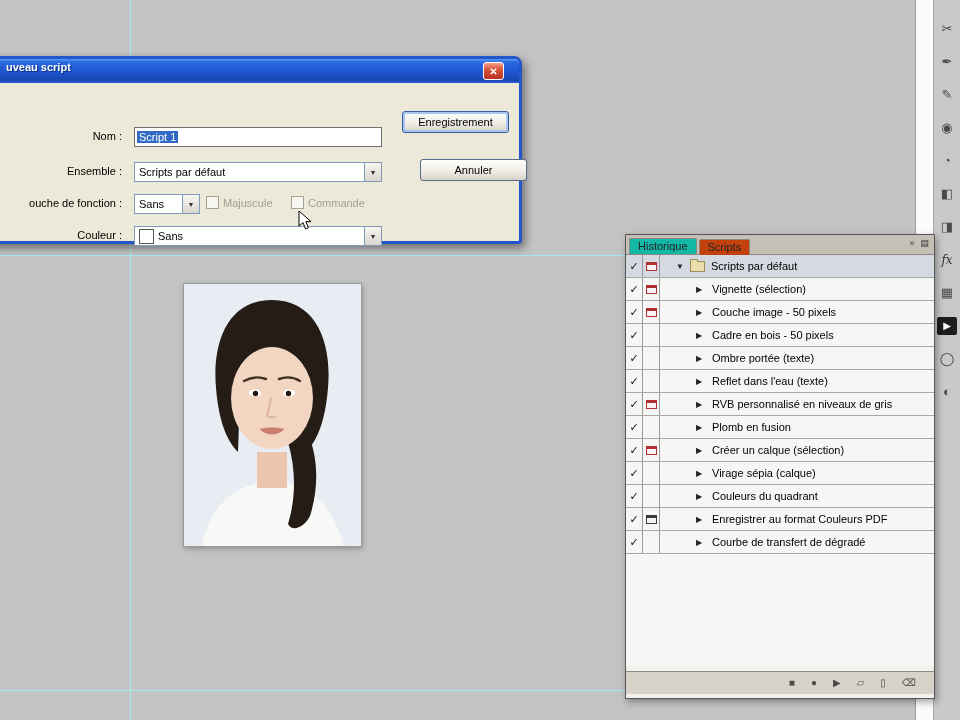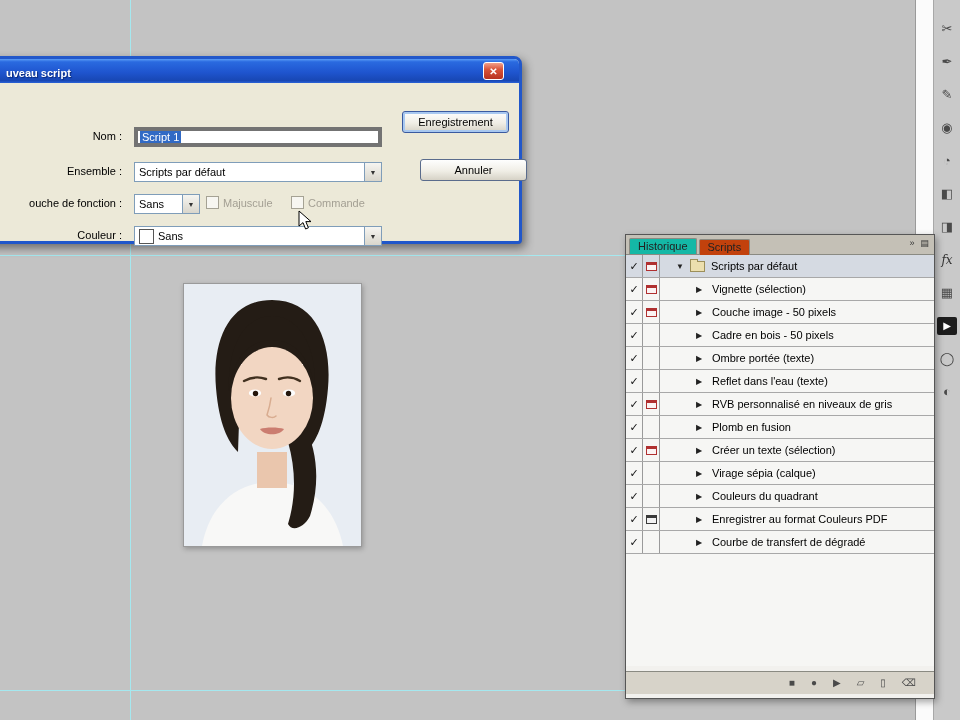--- a/index.html
+++ b/index.html
@@ -25,28 +25,28 @@
   .tool-icon{font-size:13px;color:#4a4a4a;height:18px;line-height:18px;}
   .tool-icon.dark{background:#1d1d1d;color:#fff;width:20px;text-align:center;border-radius:2px;font-size:10px;}
   .tool-icon[data-name="fx-icon"]{font-style:italic;font-family:"DejaVu Serif",serif;font-size:12px;color:#333;}
 
   
   .dialog{position:absolute;left:-34px;top:56px;width:556px;height:188px;background:#ece9d8;
           border:3px solid #2157ca;border-radius:8px 8px 4px 4px;box-shadow:3px 4px 10px rgba(0,0,0,.45);
           z-index:10;box-sizing:border-box;}
   .titlebar{position:relative;height:24px;border-radius:5px 5px 0 0;
             background:linear-gradient(180deg,#5a9cf5 0%,#2a6ae0 12%,#1f55cf 55%,#1847b4 90%,#2a63d8 100%);}
-  .titlebar .title{position:absolute;left:37px;top:8px;color:#fff;font-size:11px;font-weight:bold;
+  .titlebar .title{position:absolute;left:37px;top:2px;color:#fff;font-size:11px;font-weight:bold;
             text-shadow:1px 1px 1px #0b2a7a;}
   .closebtn{position:absolute;right:15px;top:3px;width:21px;height:18px;border:1px solid #fff;border-radius:3px;
             background:linear-gradient(#f2a08a,#d9543a 40%,#b83220);color:#fff;font-size:10px;font-weight:bold;
             display:flex;align-items:center;justify-content:center;box-sizing:border-box;cursor:default;}
   .dbody{position:absolute;left:0;right:0;top:24px;bottom:0;}
   .flabel{position:absolute;left:0;width:153px;text-align:right;font-size:11px;color:#000;}
-  .textfield{position:absolute;left:165px;width:248px;height:20px;background:#fff;border:4px solid #737373;
+  .textfield{position:absolute;left:165px;width:248px;height:20px;background:#fff;border:1px solid #737373;
              box-sizing:border-box;font-size:11px;display:flex;align-items:center;padding:0 2px;}
   .textfield .sel{background:#316ac5;color:#fff;padding:0 2px;}
   .combo{position:absolute;height:20px;background:#fff;border:1px solid #7f9db9;box-sizing:border-box;
          font-size:11px;display:flex;align-items:center;}
   .combo .combo-text{flex:1;padding-left:4px;white-space:nowrap;overflow:hidden;}
   .combo .combo-arrow{width:16px;height:100%;border-left:1px solid #7f9db9;
          background:linear-gradient(#f6f5f1,#d9d6cc);display:flex;align-items:center;justify-content:center;
          font-size:7px;color:#333;}
   .swatch{width:13px;height:13px;background:#fff;border:1px solid #555;margin-left:4px;flex:none;}
   .checkbox{position:absolute;width:13px;height:13px;background:#f7f6f1;border:1px solid #a5a294;box-sizing:border-box;}
@@ -268,21 +268,21 @@
   </div>
         <div class="action-row child-row" data-name="action-row">
     <span class="cell ccheck" data-name="action-checkbox">
             <i data-name="checkmark-icon">✓</i>
           </span>
     <span class="cell cdlg" data-name="dialog-toggle">
             <i data-name="dialog-toggle-icon" class="dlg-red"></i>
           </span>
     <span class="expand" data-name="expand-icon">▶</span>
 
-    <span class="rowlabel" data-name="action-label">Créer un texte (sélection)</span>
+    <span class="rowlabel" data-name="action-label">Créer un calque (sélection)</span>
   </div>
         <div class="action-row child-row" data-name="action-row">
     <span class="cell ccheck" data-name="action-checkbox">
             <i data-name="checkmark-icon">✓</i>
           </span>
     <span class="cell cdlg" data-name="dialog-toggle"></span>
     <span class="expand" data-name="expand-icon">▶</span>
 
     <span class="rowlabel" data-name="action-label">Virage sépia (calque)</span>
   </div>

